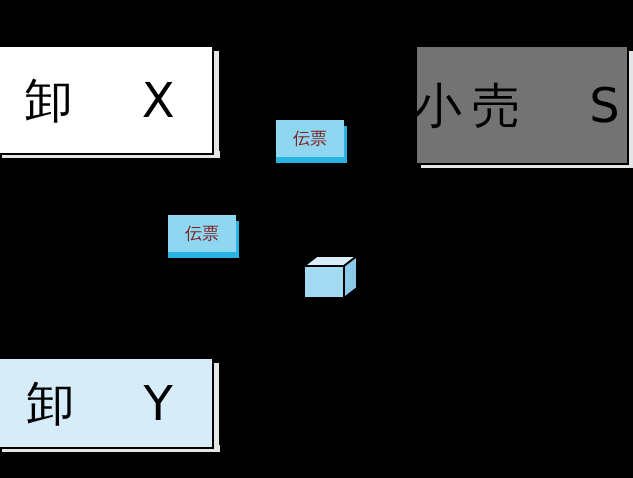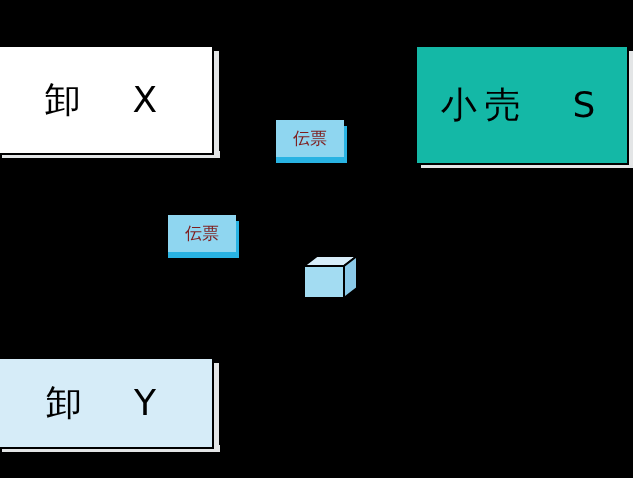--- a/index.html
+++ b/index.html
@@ -23,21 +23,21 @@
     border: 2px solid #000000;
     display: flex;
     align-items: center;
     justify-content: center;
   }
   .entity-shadow {
     position: absolute;
     background: #e3e5e6;
   }
   .entity-label {
-    font-size: 36px;
+    font-size: 48px;
     color: #000000;
     letter-spacing: 0.22em;
     line-height: 1;
     white-space: pre;
   }
 
   
   #box-oroshi-x {
     left: -4px;
     top: 45px;
@@ -57,21 +57,21 @@
     width: 7px;
     height: 107px;
   }
 
   
   #box-kouri-s {
     left: 415px;
     top: 45px;
     width: 214px;
     height: 120px;
-    background: #14b8a6;
+    background: #737373;
   }
   #box-kouri-s-shadow {
     left: 421px;
     top: 161px;
     width: 214px;
     height: 7px;
   }
   #box-kouri-s-shadow-r {
     left: 627px;
     top: 51px;

